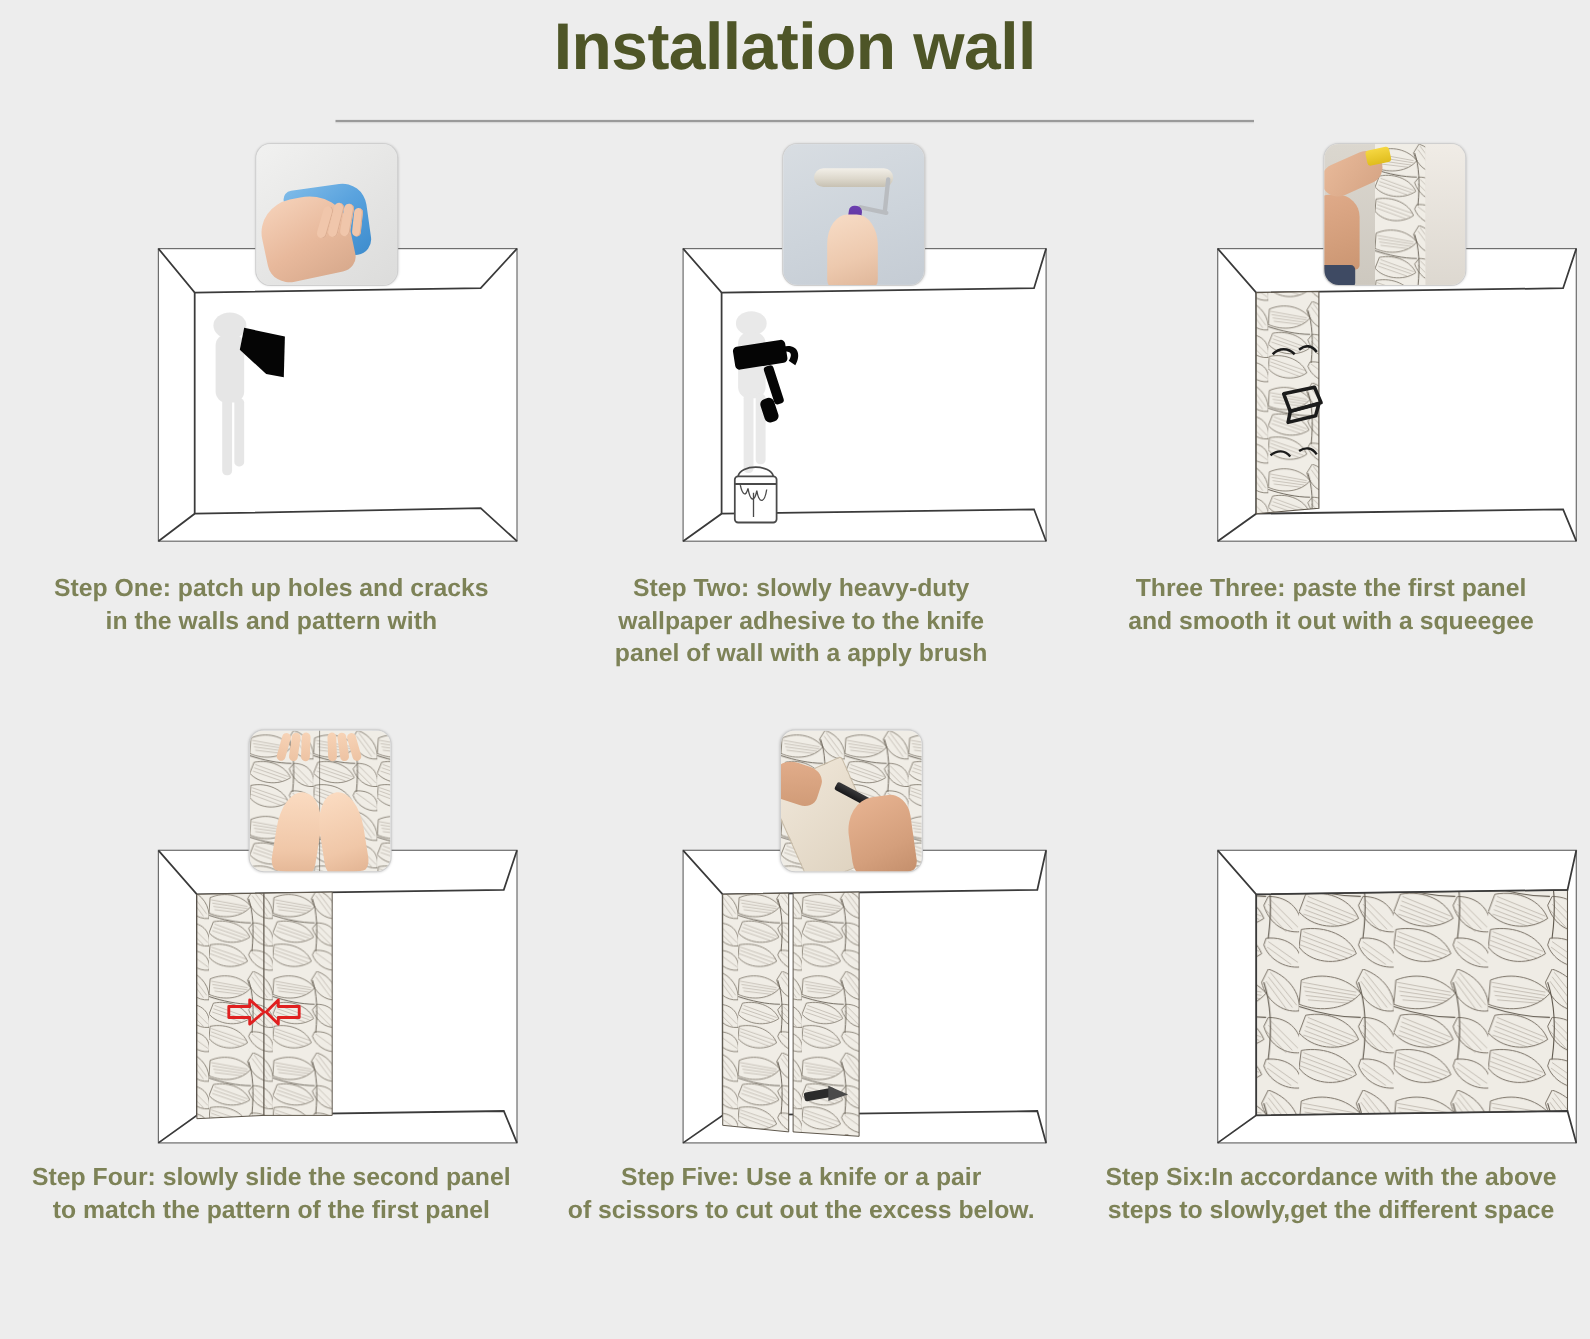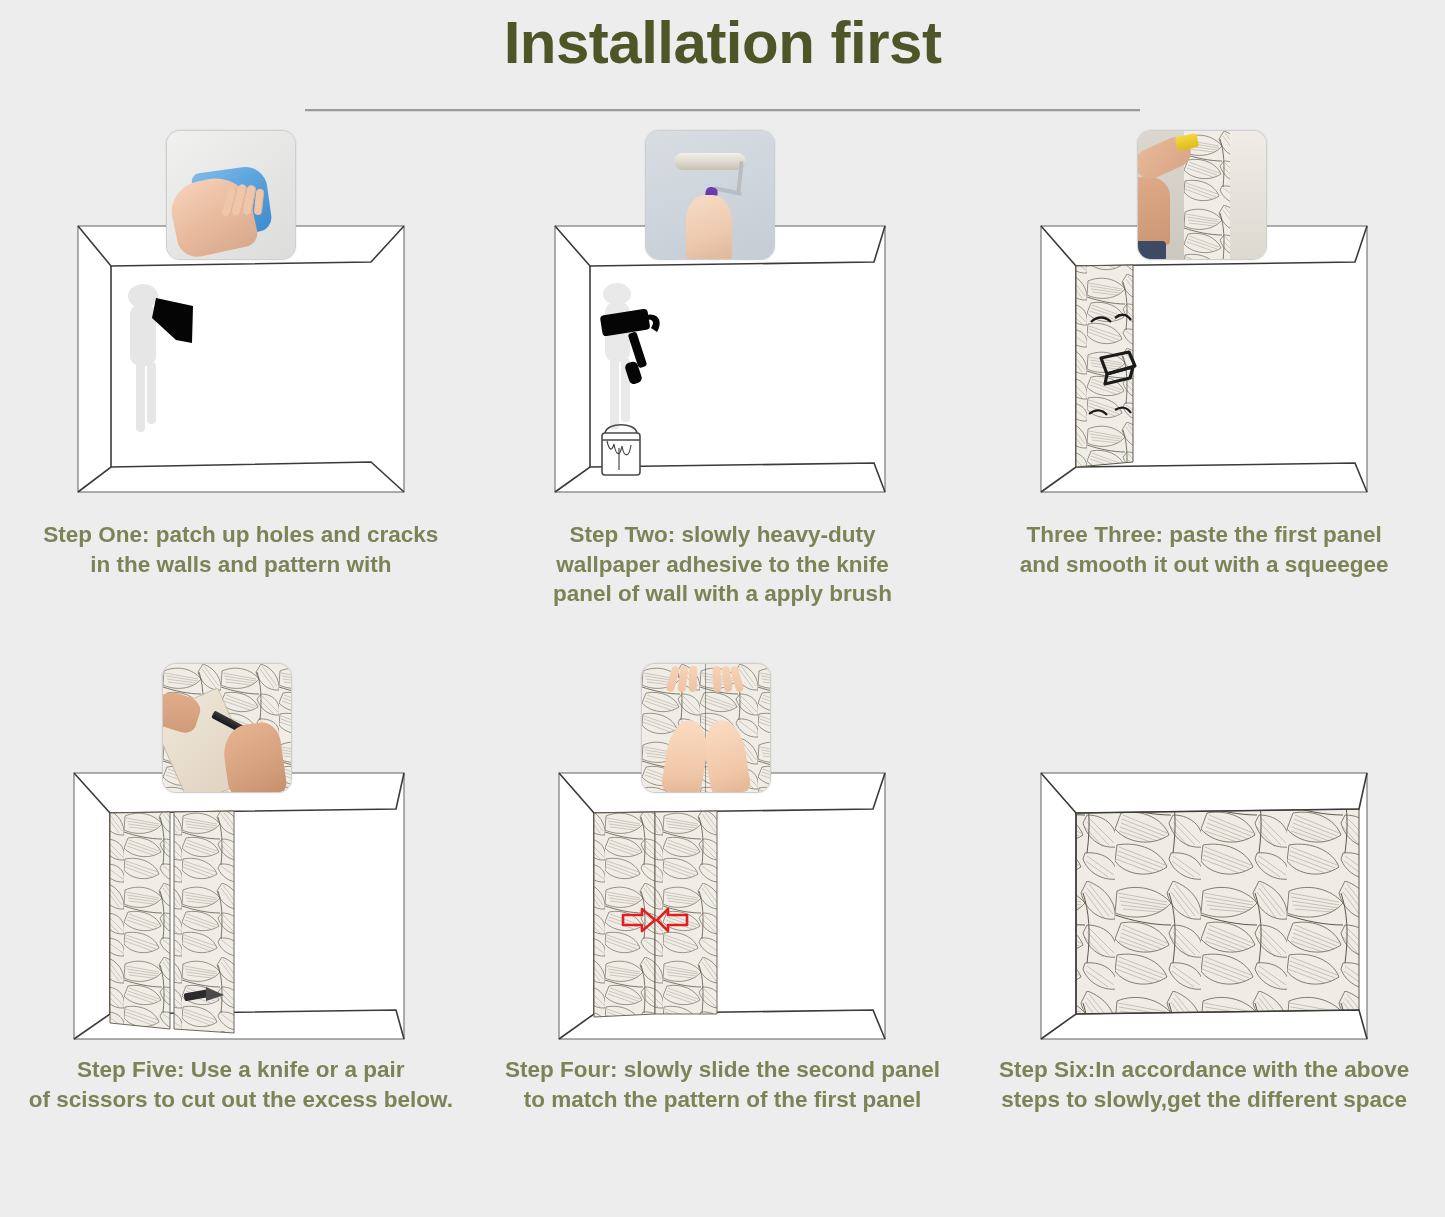--- a/index.html
+++ b/index.html
@@ -42,21 +42,21 @@
     display: grid;
     grid-template-columns: repeat(3, 1fr);
     grid-template-rows: repeat(2, 535px);
     width: 1445px;
     margin-top: 14px;
   }
   .step {
     position: relative;
     display: flex;
     flex-direction: column;
-    align-items: center;
+    align-items: flex-end;
   }
   .figure {
     position: relative;
     width: 350px;
     height: 390px;
   }
   .figure svg {
     position: absolute;
     left: 0;
     top: 0;
@@ -281,21 +281,21 @@
       </g>
       <g stroke="#5d564b" stroke-width="0.8" fill="none">
         <path d="M0,23 C12,27 26,30 38,30"></path>
         <path d="M36,8 C40,20 41,35 39,56"></path>
       </g>
     </pattern>
   </defs>
 </svg>
 
 <div class="header">
-  <h1 class="page-title">Installation first</h1>
+  <h1 class="page-title">Installation wall</h1>
   <div class="title-rule"></div>
 </div>
 
 <div class="steps-grid">
 
   <div class="step">
     <div class="figure">
       <svg width="350" height="390" viewBox="0 0 350 390">
         <rect x="12" y="100" width="326" height="266" fill="#ffffff" stroke="#6e6e6e" stroke-width="1.1"></rect>
         <polygon points="45,140 305,136 305,336 45,341" fill="#ffffff" stroke="none"></polygon>
@@ -413,56 +413,20 @@
     </div>
     <div class="caption">
       <span class="ln">Three Three: paste the first panel</span>
       <span class="ln">and smooth it out with a squeegee</span>
     </div>
   </div>
 
   <div class="step">
     <div class="figure">
       <svg width="350" height="390" viewBox="0 0 350 390">
-        <rect x="8" y="112" width="330" height="266" fill="#ffffff" stroke="#6e6e6e" stroke-width="1.1"></rect>
-        <g stroke="#3a3a3a" stroke-width="1.6" fill="none">
-          <path d="M8,112 L44,152 L330,148 L338,112"></path>
-          <path d="M8,378 L44,353 L330,349 L338,378"></path>
-          <path d="M44,152 L44,353"></path>
-        </g>
-        <g>
-          <polygon points="44,152 104,151 104,368 44,362" fill="url(#leafpatsm)" stroke="#5d564b" stroke-width="0.9"></polygon>
-          <polygon points="108,151 168,150 168,372 108,368" fill="url(#leafpatsm)" stroke="#5d564b" stroke-width="0.9"></polygon>
-        </g>
-        <g>
-          <rect x="118" y="330" width="28" height="8" rx="2" fill="#2b2b2b" transform="rotate(-10 132 334)"></rect>
-          <polygon points="140,326 158,334 140,340" fill="#4a4a4a"></polygon>
-        </g>
-      </svg>
-      <div class="inset inset-5">
-        <div class="p5-paper">
-          <svg width="128" height="128" viewBox="0 0 128 128">
-            <rect width="128" height="128" fill="url(#leafpatsm)"></rect>
-          </svg>
-        </div>
-        <div class="p5-board"></div>
-        <div class="p5-blade"></div>
-        <div class="p5-hand2"></div>
-        <div class="p5-hand"></div>
-      </div>
-    </div>
-    <div class="caption">
-      <span class="ln">Step Five: Use a knife or a pair</span>
-      <span class="ln">of scissors to cut out the excess below.</span>
-    </div>
-  </div>
-
-  <div class="step">
-    <div class="figure">
-      <svg width="350" height="390" viewBox="0 0 350 390">
         <rect x="12" y="112" width="326" height="266" fill="#ffffff" stroke="#6e6e6e" stroke-width="1.1"></rect>
         <g stroke="#3a3a3a" stroke-width="1.6" fill="none">
           <path d="M12,112 L47,152 L326,148 L338,112"></path>
           <path d="M12,378 L47,353 L326,349 L338,378"></path>
           <path d="M47,152 L47,353"></path>
         </g>
         <g>
           <polygon points="47,152 108,151 108,353 47,356" fill="url(#leafpatsm)" stroke="#5d564b" stroke-width="0.9"></polygon>
           <polygon points="108,151 170,150 170,353 108,353" fill="url(#leafpatsm)" stroke="#5d564b" stroke-width="0.9"></polygon>
         </g>
@@ -492,20 +456,56 @@
     </div>
     <div class="caption">
       <span class="ln">Step Four: slowly slide the second panel</span>
       <span class="ln">to match the pattern of the first panel</span>
     </div>
   </div>
 
   <div class="step">
     <div class="figure">
       <svg width="350" height="390" viewBox="0 0 350 390">
+        <rect x="8" y="112" width="330" height="266" fill="#ffffff" stroke="#6e6e6e" stroke-width="1.1"></rect>
+        <g stroke="#3a3a3a" stroke-width="1.6" fill="none">
+          <path d="M8,112 L44,152 L330,148 L338,112"></path>
+          <path d="M8,378 L44,353 L330,349 L338,378"></path>
+          <path d="M44,152 L44,353"></path>
+        </g>
+        <g>
+          <polygon points="44,152 104,151 104,368 44,362" fill="url(#leafpatsm)" stroke="#5d564b" stroke-width="0.9"></polygon>
+          <polygon points="108,151 168,150 168,372 108,368" fill="url(#leafpatsm)" stroke="#5d564b" stroke-width="0.9"></polygon>
+        </g>
+        <g>
+          <rect x="118" y="330" width="28" height="8" rx="2" fill="#2b2b2b" transform="rotate(-10 132 334)"></rect>
+          <polygon points="140,326 158,334 140,340" fill="#4a4a4a"></polygon>
+        </g>
+      </svg>
+      <div class="inset inset-5">
+        <div class="p5-paper">
+          <svg width="128" height="128" viewBox="0 0 128 128">
+            <rect width="128" height="128" fill="url(#leafpatsm)"></rect>
+          </svg>
+        </div>
+        <div class="p5-board"></div>
+        <div class="p5-blade"></div>
+        <div class="p5-hand2"></div>
+        <div class="p5-hand"></div>
+      </div>
+    </div>
+    <div class="caption">
+      <span class="ln">Step Five: Use a knife or a pair</span>
+      <span class="ln">of scissors to cut out the excess below.</span>
+    </div>
+  </div>
+
+  <div class="step">
+    <div class="figure">
+      <svg width="350" height="390" viewBox="0 0 350 390">
         <rect x="12" y="112" width="326" height="266" fill="#ffffff" stroke="#6e6e6e" stroke-width="1.1"></rect>
         <polygon points="47,152 330,148 330,349 47,353" fill="url(#leafpat)" stroke="#5d564b" stroke-width="1"></polygon>
         <g stroke="#3a3a3a" stroke-width="1.6" fill="none">
           <path d="M12,112 L47,152 L330,148 L338,112"></path>
           <path d="M12,378 L47,353 L330,349 L338,378"></path>
           <path d="M47,152 L47,353"></path>
         </g>
       </svg>
     </div>
     <div class="caption">

